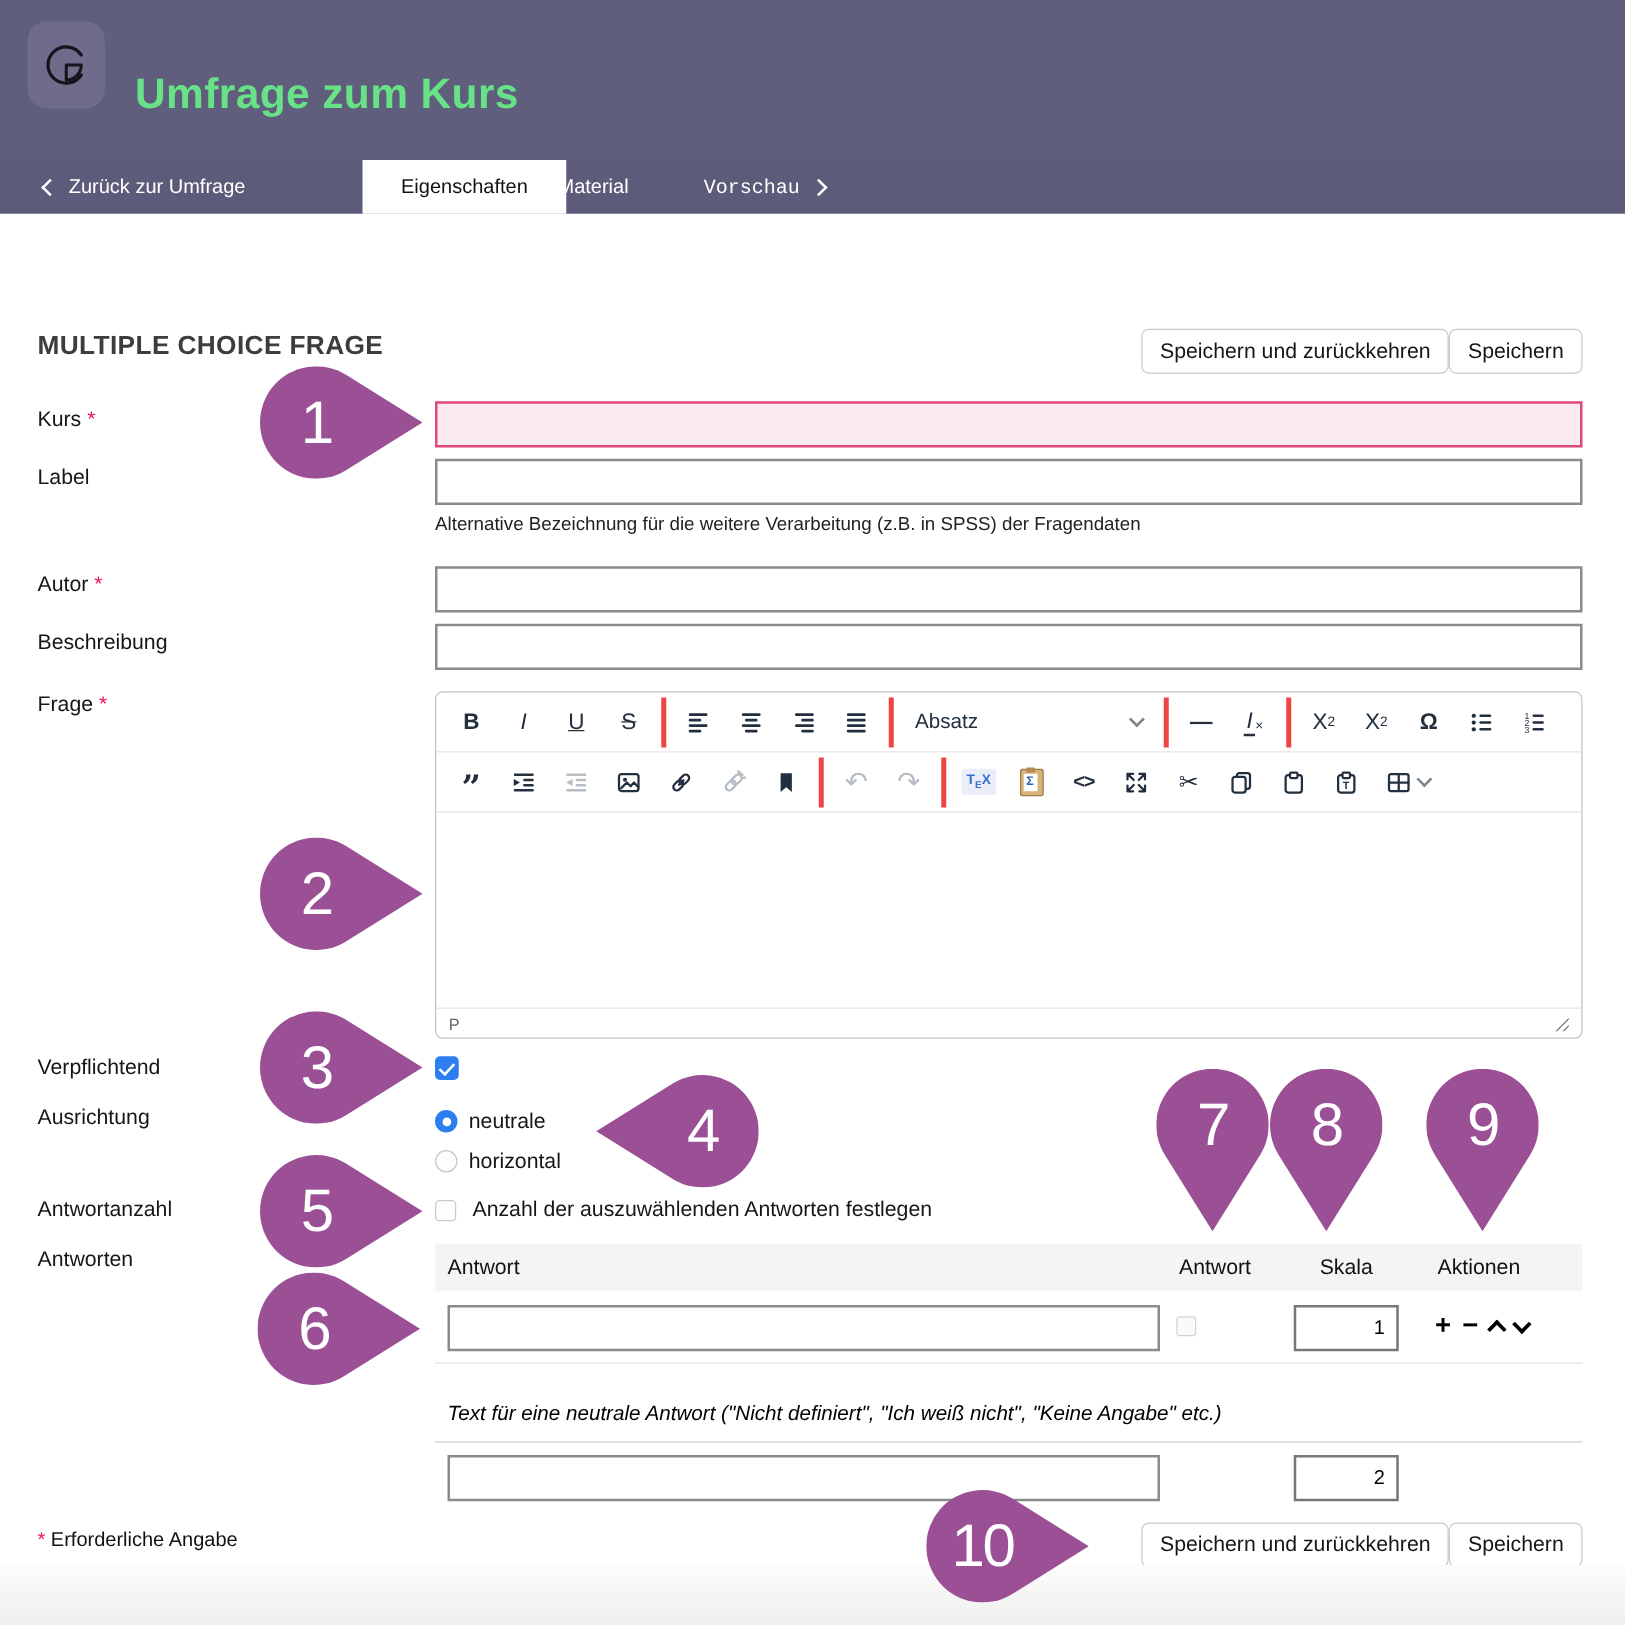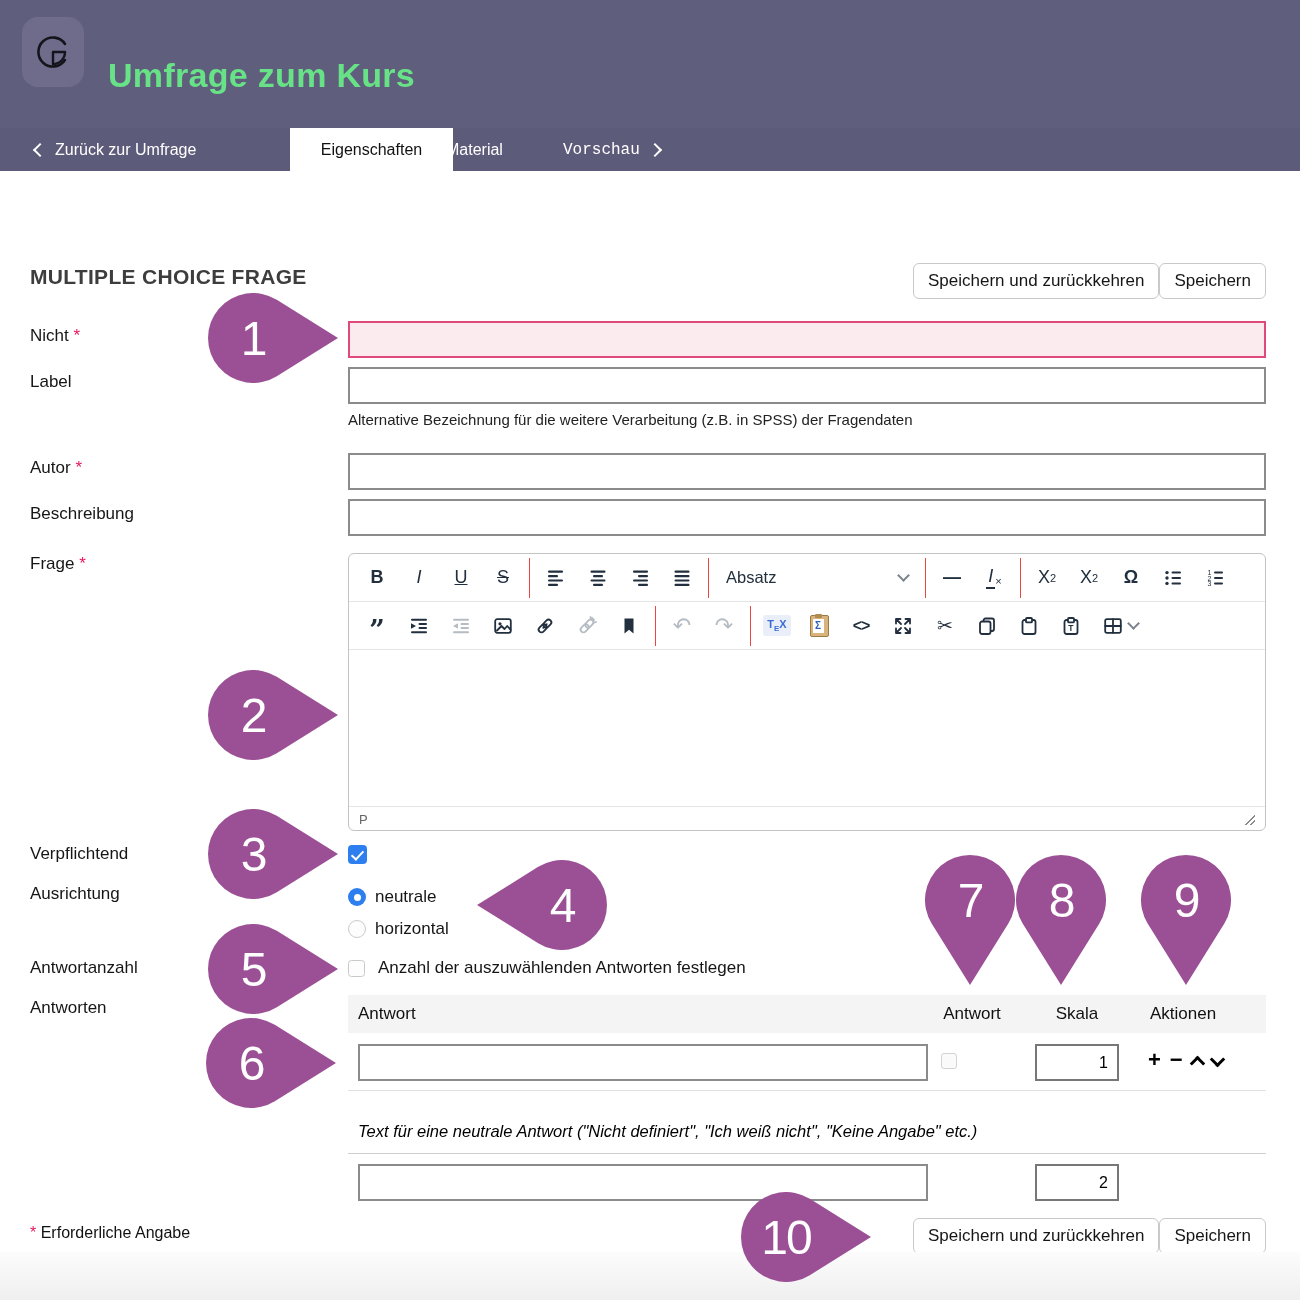--- a/index.html
+++ b/index.html
@@ -50,21 +50,21 @@
        border-radius:50%;background:#fff;}
   .radio.unsel{background:#fdfdfd;border:1.5px solid #c9c9c9;}
   .optlbl{font-size:17px;color:#161616;}
 
   
   .editor{position:absolute;left:348px;top:553px;width:918px;height:278px;box-sizing:border-box;
           border:1px solid #c4c4c4;border-radius:6px;background:#fff;}
   .tbrow{display:flex;align-items:center;height:48px;box-sizing:border-box;
          border-bottom:1px solid #e5e5e5;padding:0 2px;}
   .tgroup{display:flex;align-items:center;height:40px;padding:0 5px;}
-  .tgroup + .tgroup{border-left:1px solid #ef4444;}
+  .tgroup + .tgroup{border-left:4px solid #ef4444;}
   .tbtn{width:42px;height:40px;display:flex;align-items:center;justify-content:center;
         color:#222f3e;font-size:18px;cursor:pointer;position:relative;}
   .tbtn.dis{color:#b5bcc3;}
   .tbtn svg{display:block;}
   .ic{stroke:#222f3e;fill:none;stroke-width:1.8;stroke-linecap:round;stroke-linejoin:round;}
   .ic.dis{stroke:#b5bcc3;}
   .icf{fill:#222f3e;stroke:none;}
   .icf.dis{fill:#b5bcc3;}
   .ddl{width:182px;height:40px;display:flex;align-items:center;justify-content:space-between;
        padding:0 12px;font-size:16.5px;color:#222f3e;cursor:pointer;}
@@ -151,21 +151,21 @@
     </div>
   </div>
 
   <div class="abs heading" style="left:30px;top:265px;">MULTIPLE CHOICE FRAGE</div>
   <div class="abs btnrow" style="right:34px;top:263px;">
     <button class="btn">Speichern und zurückkehren</button>
     <button class="btn">Speichern</button>
   </div>
 
   <div class="abs flabel" style="left:30px;top:326px;">
-    <span>Nicht</span> <span class="req">*</span>
+    <span>Kurs</span> <span class="req">*</span>
   </div>
   <input class="tin error" style="left: 348px; top: 321px; width: 918px;">
 
   <div class="abs flabel" style="left:30px;top:372px;">Label</div>
   <input class="tin" style="left: 348px; top: 367px; width: 918px;">
   <div class="abs help" style="left:348px;top:411px;">Alternative Bezeichnung für die weitere Verarbeitung (z.B. in SPSS) der Fragendaten</div>
 
   <div class="abs flabel" style="left:30px;top:458px;">
     <span>Autor</span> <span class="req">*</span>
   </div>

